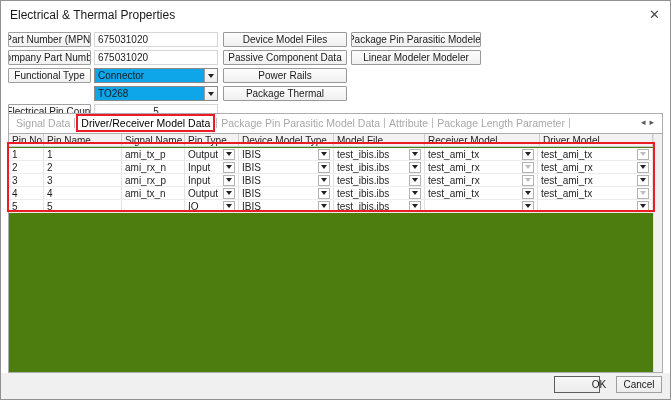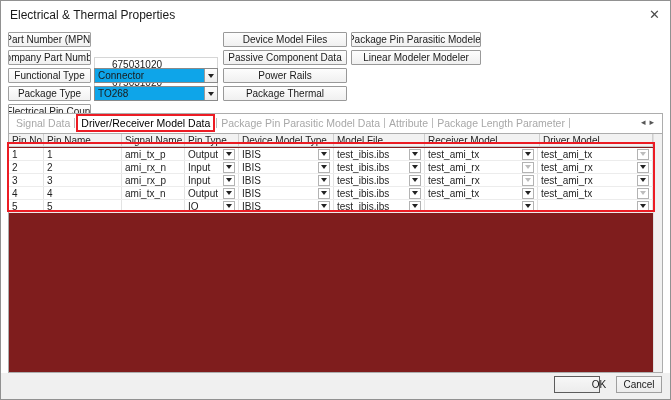--- a/index.html
+++ b/index.html
@@ -8,42 +8,42 @@
   
   .titlebar{position:absolute;left:0;top:0;width:100%;height:28px;background:#fff;}
   .title{position:absolute;left:9px;top:7px;font-size:12px;color:#1a1a1a;}
   .close{position:absolute;right:10px;top:6px;font-size:13px;color:#4a4a4a;cursor:default;line-height:15px;}
   
   .frow{position:absolute;left:0;width:100%;height:15px;}
   .lblbox{position:absolute;left:7px;width:83px;height:15px;background:linear-gradient(#fefefe,#f1f1f1);
     border:1px solid #a0a0a0;border-radius:1px;font-size:10px;color:#1a1a1a;
     display:flex;align-items:center;justify-content:center;white-space:nowrap;overflow:hidden;}
   .field{position:absolute;left:93px;width:124px;height:15px;background:#fff;border:1px solid #d6d6d6;
-    font-size:10px;color:#1a1a1a;display:flex;align-items:center;padding:0 17px;overflow:hidden;margin-top:25px;}
+    font-size:10px;color:#1a1a1a;display:flex;align-items:center;padding:0 3px;overflow:hidden;}
   .field.center{justify-content:center;}
   .combo{position:absolute;left:93px;width:124px;height:15px;background:#0ea5e9;border:1px solid #8a8a8a;
     font-size:10px;color:#1a1a1a;display:flex;align-items:center;padding:0 15px 0 3px;overflow:hidden;}
   .combo .ddbtn{position:absolute;right:0;top:0;width:13px;height:13px;background:linear-gradient(#fdfdfd,#ededed);
     border-left:1px solid #9b9b9b;display:flex;align-items:center;justify-content:center;}
   .arrow{width:0;height:0;border-left:3px solid transparent;border-right:3px solid transparent;border-top:4px solid #222;}
   .btn{position:absolute;height:15px;background:linear-gradient(#fdfdfd,#f0f0f0);border:1px solid #999;
     border-radius:1px;font-size:10px;color:#1a1a1a;display:flex;align-items:center;justify-content:center;
     white-space:nowrap;overflow:hidden;cursor:default;text-align:center;}
   .btn.mid{left:222px;width:124px;}
   .btn.rgt{left:350px;width:130px;}
   
   .tabcontrol{position:absolute;left:7px;top:112px;width:655px;height:260px;border:1px solid #adadad;background:#fff;}
   .tabstrip{position:absolute;left:0;top:0;width:100%;height:18px;display:flex;align-items:center;
     padding:0 20px 0 3px;font-size:10.5px;color:#a8a8a8;white-space:nowrap;overflow:hidden;}
   .tab{padding:0 4px;cursor:default;}
   .tab.active{color:#000;border:2px solid #ec1c24;padding:1px 3px;margin:0 1px;background:#fff;}
   .tabsep{width:1px;height:10px;background:#bdbdbd;display:inline-block;}
   .tabscroll{position:absolute;right:4px;top:3px;font-size:9px;color:#555;letter-spacing:4px;cursor:default;}
   
-  .panel{position:absolute;left:0;top:19px;width:653px;height:239px;background:#7f1d1d;border-top:1px solid #adadad;overflow:hidden;}
+  .panel{position:absolute;left:0;top:19px;width:653px;height:239px;background:#4d7c0f;border-top:1px solid #adadad;overflow:hidden;}
   .vscroll{position:absolute;right:0;top:0;width:9px;height:100%;background:#f1f1f1;border-left:1px solid #dedede;}
   .thead{position:absolute;left:0;top:0;width:644px;height:13px;display:flex;background:#f2f2f2;border-bottom:1px solid #c9c9c9;}
   .th{font-size:10px;color:#222;padding:0 0 0 3px;border-right:1px solid #cfcfcf;display:flex;align-items:center;
     white-space:nowrap;overflow:hidden;}
   .tbody{position:absolute;left:0;top:14px;width:644px;}
   .tr{display:flex;height:13px;border-bottom:1px solid #ececec;background:#fff;}
   .td{position:relative;font-size:10px;color:#1f1f1f;border-right:1px solid #e3e3e3;display:flex;align-items:center;
     padding:0 3px;white-space:nowrap;overflow:hidden;}
   .td.right{justify-content:flex-end;}
   .td .txt{flex:1 1 auto;overflow:hidden;}
@@ -83,21 +83,20 @@
   <div class="frow" style="top:67px">
     <div class="lblbox">Functional Type</div>
     <div class="combo">
       <span>Connector</span>
       <span class="ddbtn">
           <span class="arrow"></span>
         </span>
     </div>
   </div>
   <div class="frow" style="top:85px">
-    <div class="lblbox">Package Type</div>
     <div class="combo">
       <span>TO268</span>
       <span class="ddbtn">
           <span class="arrow"></span>
         </span>
     </div>
   </div>
   <div class="frow" style="top:103px">
     <div class="lblbox">Electrical Pin Count</div>
     <div class="field center">5</div>

